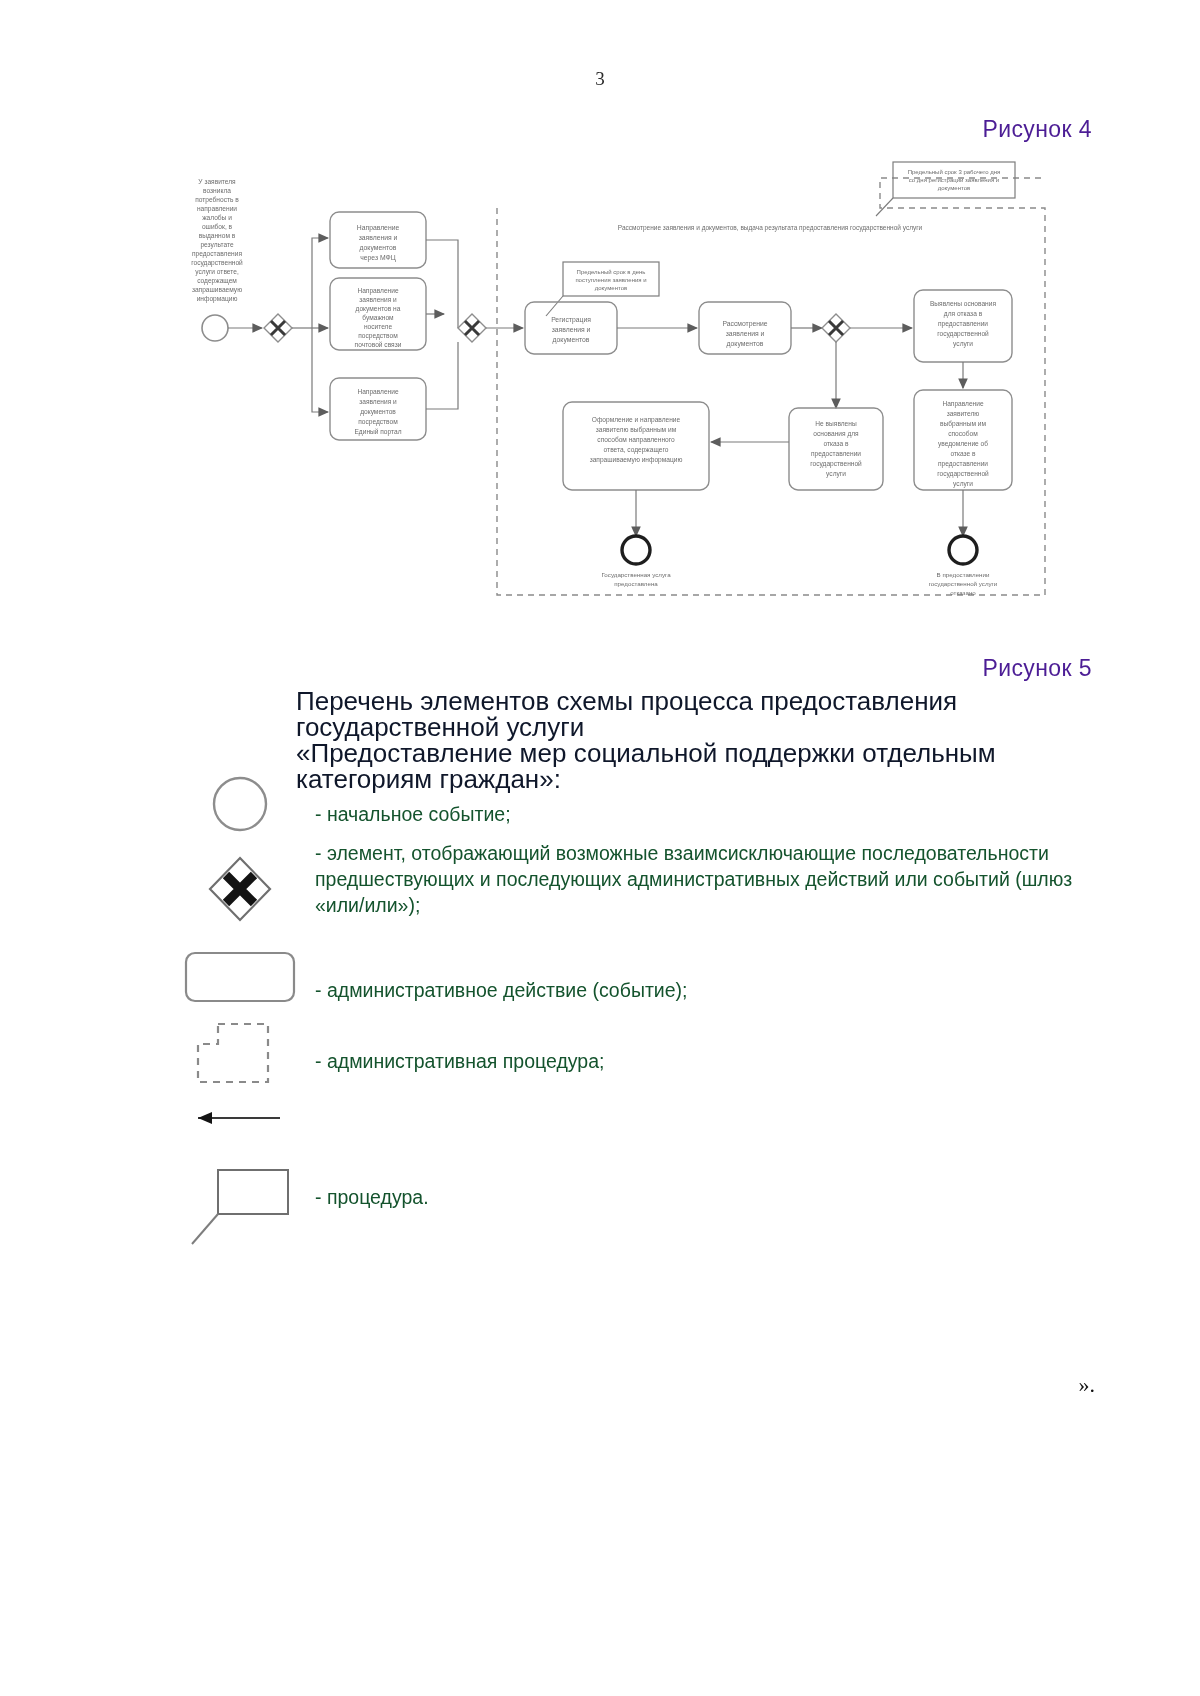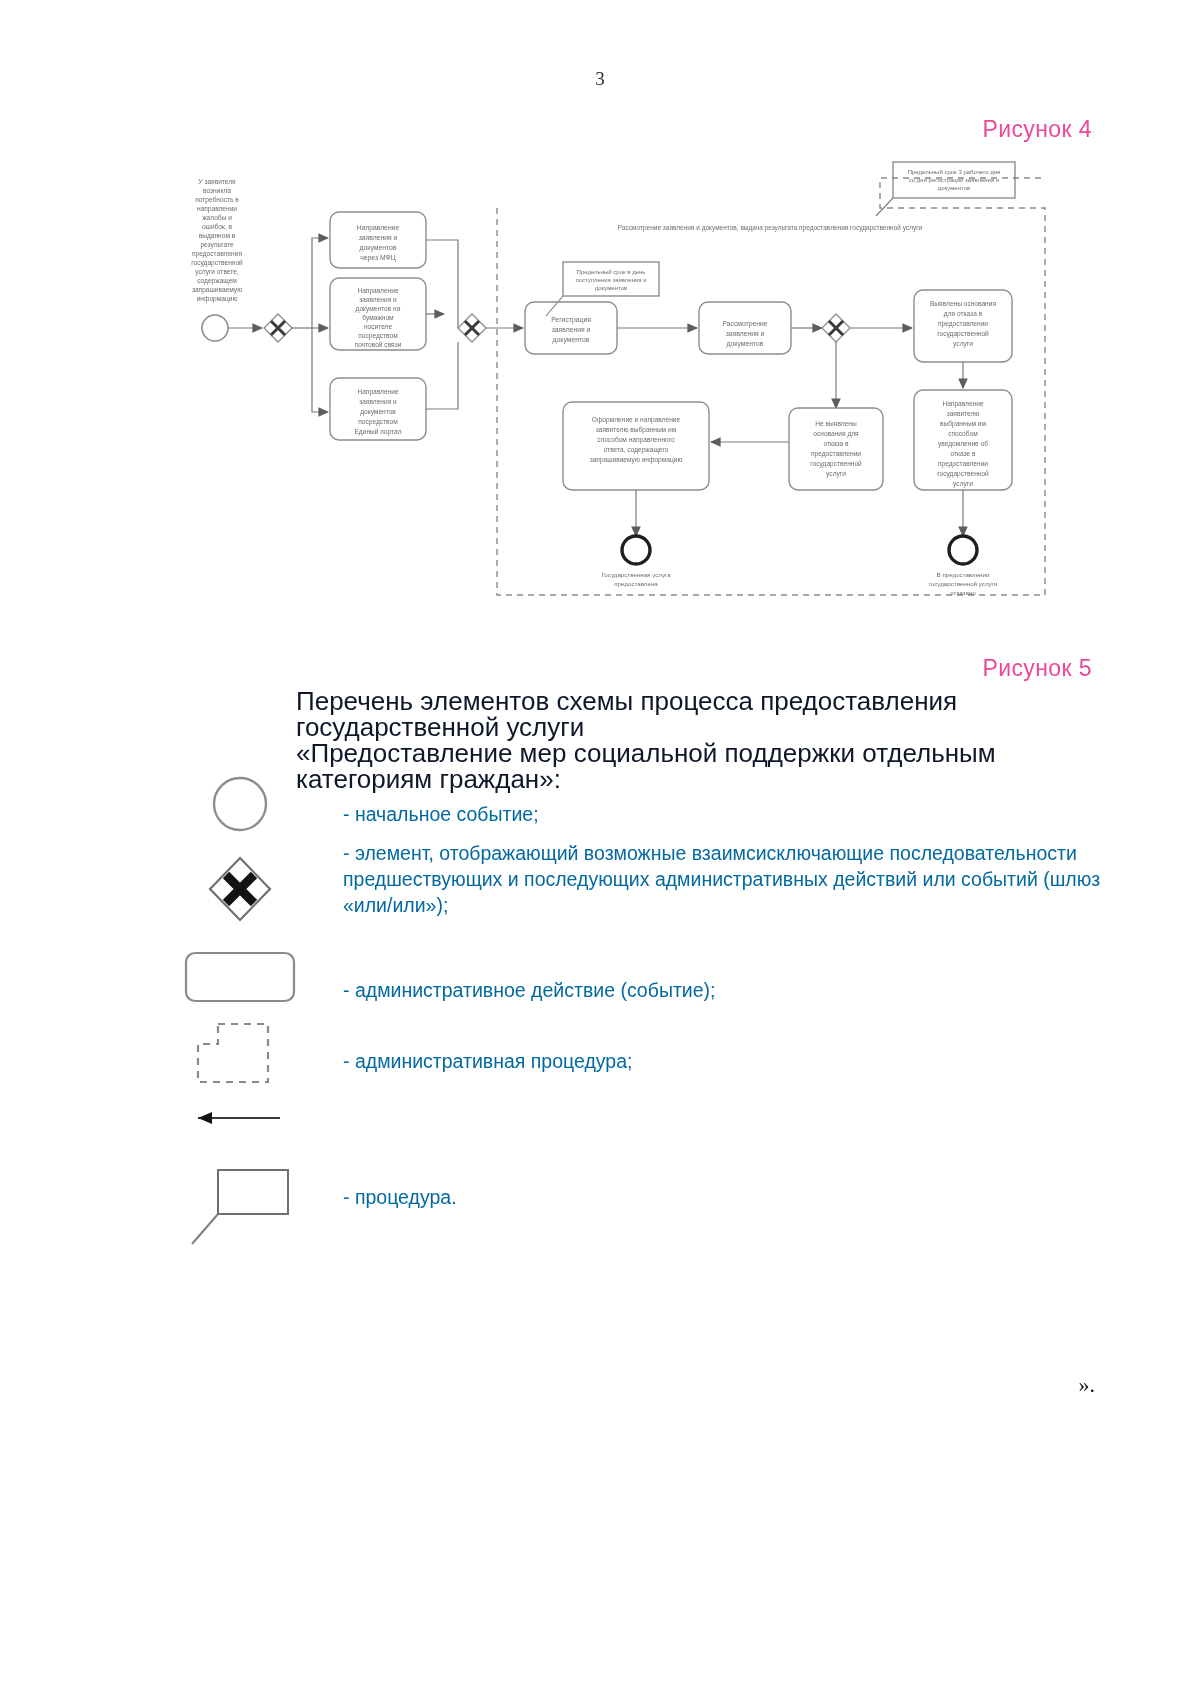--- a/index.html
+++ b/index.html
@@ -29,21 +29,21 @@
     text-align: center;
     font-family: "Liberation Serif", serif;
     font-size: 19px;
     color: #2b2b2b;
   }
   .fig-caption {
     position: absolute;
     right: 108px;
     font-size: 23px;
     letter-spacing: .4px;
-    color: #ec4899;
+    color: #4c1d95;
     white-space: nowrap;
   }
   #cap4 { top: 116px; }
   #cap5 { top: 655px; }
 
   
   .diagram {
     position: absolute;
     left: 0;
     top: 150px;
@@ -81,23 +81,22 @@
     width: 150px;
     flex: 0 0 150px;
     display: flex;
     align-items: center;
     justify-content: center;
   }
   .ltext {
     flex: 1 1 auto;
     font-size: 19.5px;
     line-height: 26px;
-    color: #0369a1;
+    color: #14532d;
     padding-top: 2px;
-    margin-left: 28px;
   }
   .r1 { height: 68px; align-items: center; }
   .r1 .ltext { padding-top: 20px; }
   .r2 { height: 68px; }
   .r2 .ltext { padding-top: 22px; }
   .r3 { height: 100px; }
   .r3 .sym { align-items: center; padding-top: 14px; }
   .r3 .ltext { padding-top: 2px; }
   .r4 { height: 78px; align-items: center; }
   .r4 .sym { align-items: center; }

